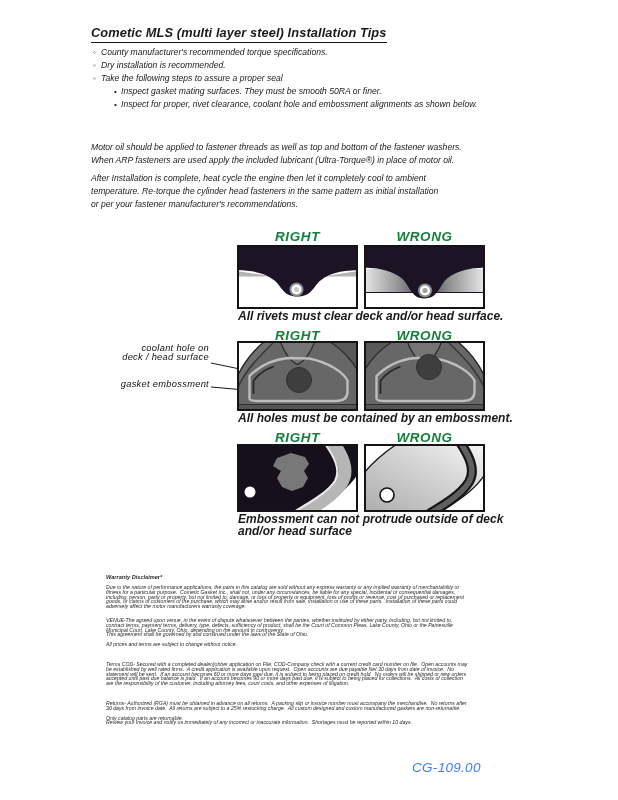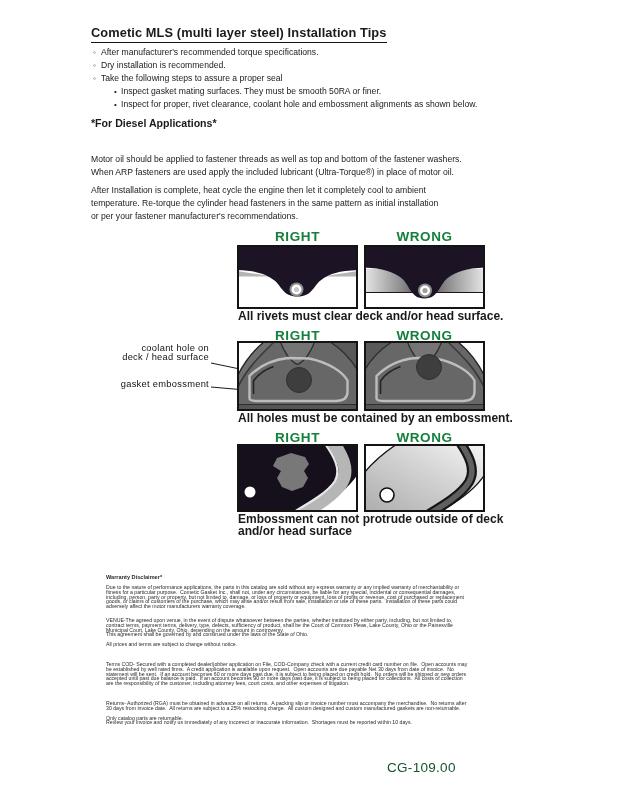--- a/index.html
+++ b/index.html
@@ -1,18 +1,18 @@
 <!DOCTYPE html>
 <html><head>
 <meta charset="utf-8">
 <style>
   html,body { margin:0; padding:0; background:#ffffff; }
   .page {
     position:relative; width:618px; height:800px; background:#ffffff;
-    font-family:"Liberation Sans", sans-serif; color:#1a1a1a; overflow:hidden;
+    font-family:"Liberation Sans", sans-serif; color:#1a1a1a; overflow:hidden;font-style:italic;
   }
   .abs { position:absolute; }
 
   .title {
     left:91px; top:25px; font-size:12.8px; font-weight:bold;
     border-bottom:1.4px solid #141414; padding-bottom:1.5px; letter-spacing:0.1px;
   }
 
   .tips { left:93px; top:46px; font-size:8.6px; line-height:13px; }
   .tip-row { display:flex; align-items:baseline; }
@@ -29,54 +29,53 @@
   .figbox svg { display:block; }
   .fig-caption { font-size:12px; font-weight:bold; line-height:11.5px; white-space:pre-line; }
 
   .callout { width:95px; text-align:right; font-size:9.3px; line-height:8.8px; letter-spacing:0.3px; white-space:pre-line; color:#111; }
 
   .warranty { left:106px; top:574px; color:#2b2b2b; }
   .w-heading { font-size:5.6px; font-weight:bold; }
   .wpara { font-size:5.2px; line-height:4.8px; white-space:pre; letter-spacing:0; }
   .wg-s { margin-top:5px; } .wg-m { margin-top:9px; } .wg-l { margin-top:15px; }
 
-  .page-code { left:387px; top:760px; font-size:13.5px; letter-spacing:0.3px; color:#14532d; }
+  .page-code { left:412px; top:760px; font-size:13.5px; letter-spacing:0.3px; color:#3b82f6; }
 </style>
 </head>
 <body>
 
 <div class="page">
 
   <div class="abs title">Cometic MLS (multi layer steel) Installation Tips</div>
 
   <div class="abs tips">
     <div class="tip-row">
       <span class="tip-glyph">◦</span>
-      <span>After manufacturer's recommended torque specifications.</span>
+      <span>County manufacturer's recommended torque specifications.</span>
     </div>
     <div class="tip-row">
       <span class="tip-glyph">◦</span>
       <span>Dry installation is recommended.</span>
     </div>
     <div class="tip-row">
       <span class="tip-glyph">◦</span>
       <span>Take the following steps to assure a proper seal</span>
     </div>
     <div class="tip-row tip-sub">
       <span class="tip-glyph">•</span>
       <span>Inspect gasket mating surfaces.  They must be smooth 50RA or finer.</span>
     </div>
     <div class="tip-row tip-sub">
       <span class="tip-glyph">•</span>
       <span>Inspect for proper, rivet clearance, coolant hole and embossment alignments as shown below.</span>
     </div>
   </div>
 
   <div class="abs diesel">
-    <div class="diesel-heading">*For Diesel Applications*</div>
     <p class="para mt1">Motor oil should be applied to fastener threads as well as top and bottom of the fastener washers.
 When ARP fasteners are used apply the included lubricant (Ultra-Torque®) in place of motor oil.</p>
     <p class="para mt2">After Installation is complete, heat cycle the engine then let it completely cool to ambient
 temperature. Re-torque the cylinder head fasteners in the same pattern as initial installation
 or per your fastener manufacturer's recommendations.</p>
   </div>
 
   <div class="abs fig-label" style="left:237px; top:229px;">RIGHT</div>
   <div class="abs fig-label" style="left:364px; top:229px;">WRONG</div>
 

